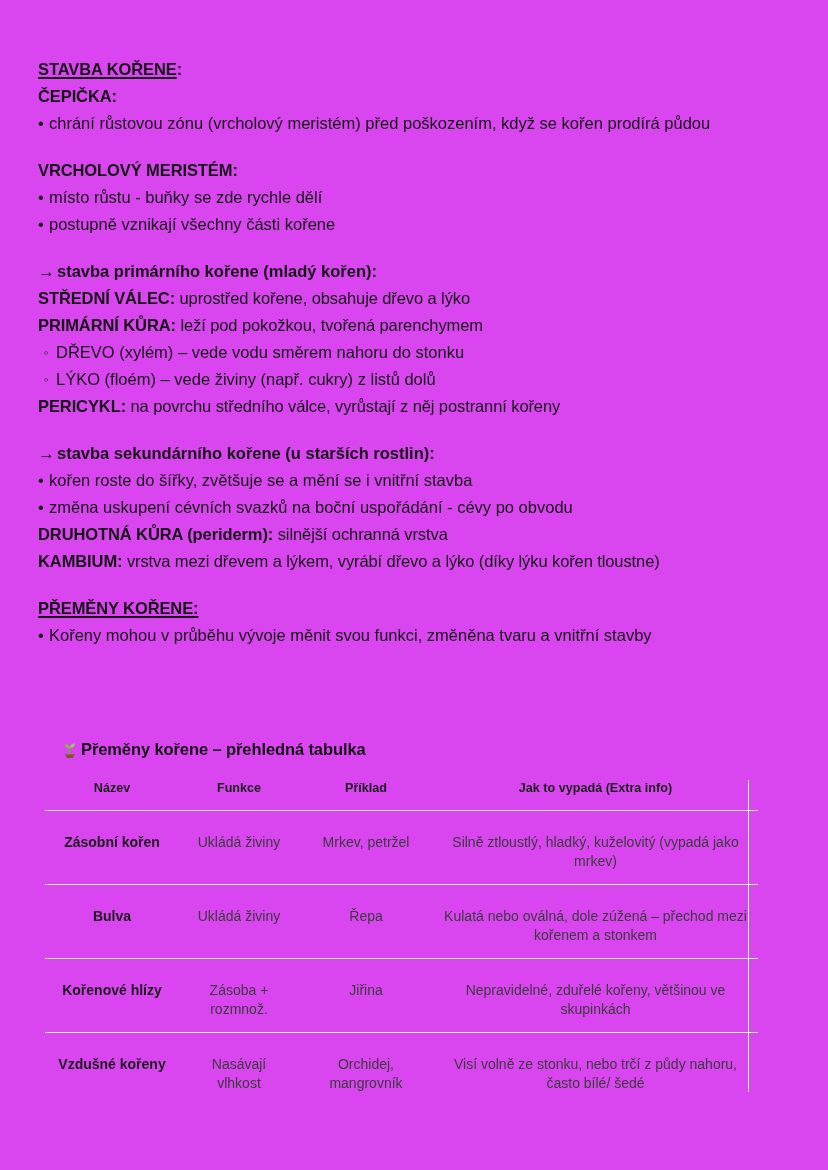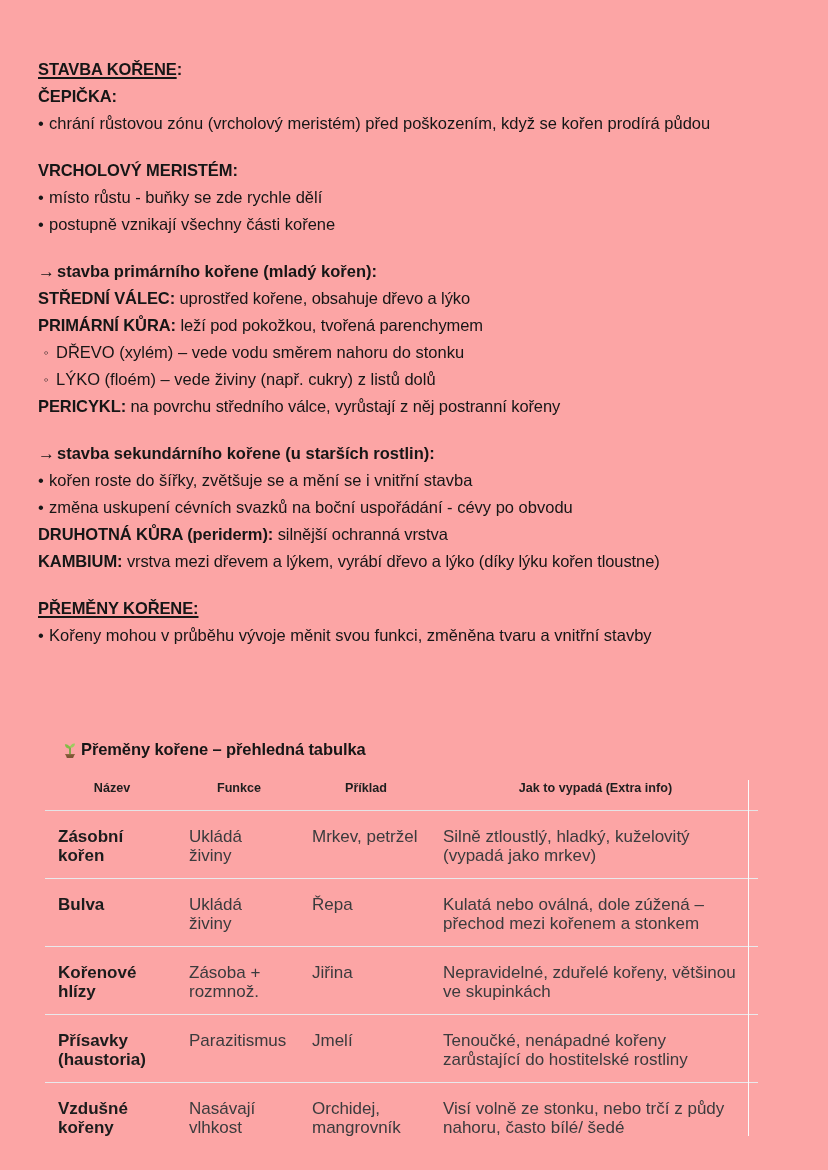--- a/index.html
+++ b/index.html
@@ -15,21 +15,21 @@
     font-family: "Liberation Sans", sans-serif;
     color: #1a1a1a;
     overflow: hidden;
   }
 
   .page {
     position: absolute;
     left: 0; top: 0;
     width: 828px;
     height: 1170px;
-    background: #fca5a5;
+    background: #d946ef;
   }
 
   .notes {
     position: absolute;
     left: 38px;
     top: 56px;
     width: 760px;
   }
 
   
@@ -134,24 +134,24 @@
     text-align: center;
     font-size: 12.6px;
     font-weight: bold;
     color: #1e1e1e;
     padding: 0 10px 13px 13px;
     border-bottom: 1px solid #e4e4e6;
     vertical-align: top;
     line-height: 17px;
   }
   table.tbl td {
-    text-align: left;
-    font-size: 17px;
+    text-align: center;
+    font-size: 14px;
     color: #3b3b3d;
-    padding: 16px 10px 13px 13px;
+    padding: 22px 10px 13px 13px;
     border-bottom: 1px solid #e9e9ec;
     vertical-align: top;
     line-height: 19px;
   }
   table.tbl td.name {
     font-weight: bold;
     color: #1c1c1c;
   }
   table.tbl tr:last-child td { border-bottom: none; }
 
@@ -253,26 +253,20 @@
             <td>Řepa</td>
             <td>Kulatá nebo oválná, dole zúžená – přechod mezi kořenem a stonkem</td>
           </tr>
           <tr>
             <td class="name">Kořenové hlízy</td>
             <td>Zásoba + rozmnož.</td>
             <td>Jiřina</td>
             <td>Nepravidelné, zduřelé kořeny, většinou ve skupinkách</td>
           </tr>
           <tr>
-            <td class="name">Přísavky (haustoria)</td>
-            <td>Parazitismus</td>
-            <td>Jmelí</td>
-            <td>Tenoučké, nenápadné kořeny zarůstající do hostitelské rostliny</td>
-          </tr>
-          <tr>
             <td class="name">Vzdušné kořeny</td>
             <td>Nasávají vlhkost</td>
             <td>Orchidej, mangrovník</td>
             <td>Visí volně ze stonku, nebo trčí z půdy nahoru, často bílé/ šedé</td>
           </tr>
         </tbody>
       </table>
     </div>
 
   </div>

